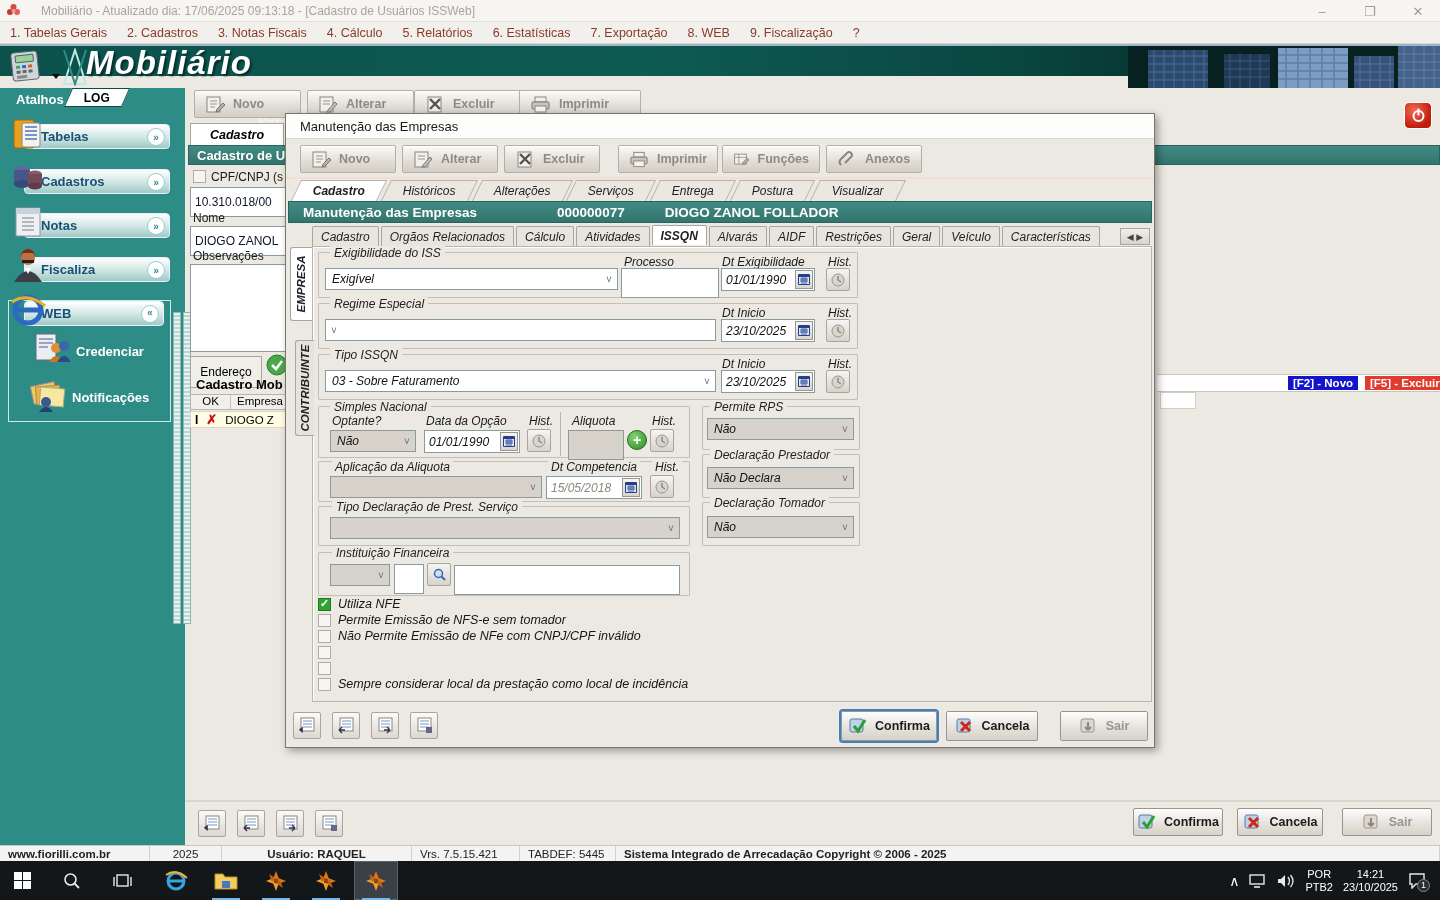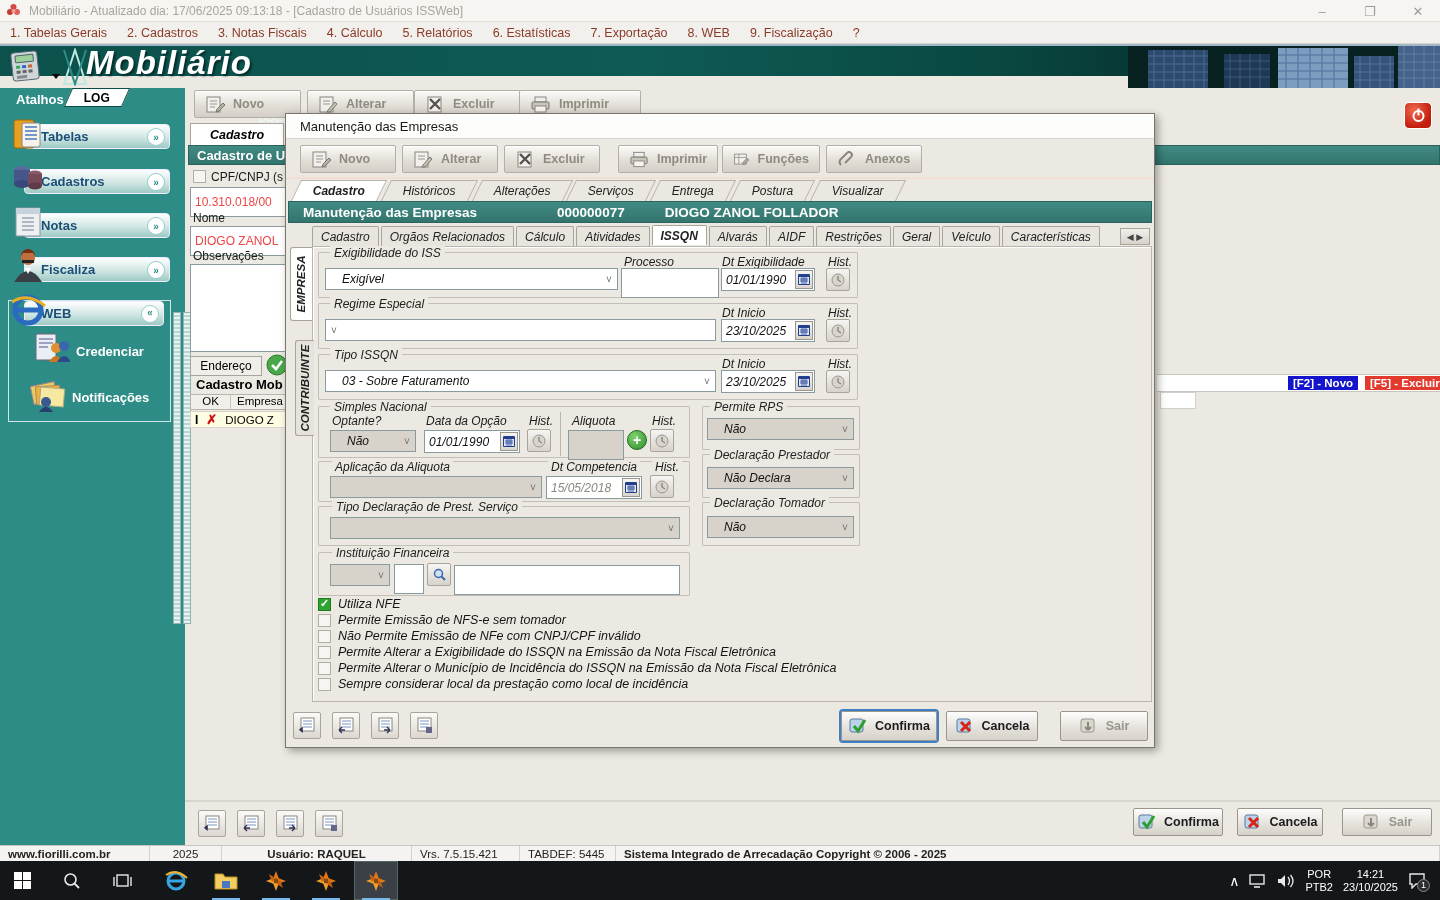--- a/index.html
+++ b/index.html
@@ -4,21 +4,21 @@
 <style>
   * { margin:0; padding:0; box-sizing:border-box; }
   html,body { width:1440px; height:900px; overflow:hidden; background:#777;
     font-family:"Liberation Sans", sans-serif; }
   #scene { position:relative; width:1440px; height:900px; background:#ece9e2; overflow:hidden; }
   .abs { position:absolute; }
 
   
   #titlebar { left:0; top:0; width:1440px; height:22px; background:#f7f5f2; border-bottom:1px solid #e3e0da;
     display:flex; align-items:center; }
-  #titlebar .ttl { color:#a9a49c; font-size:12px; margin-left:8px; }
+  #titlebar .ttl { color:#a9a49c; font-size:12px; margin-left:20px; }
   .winctl { position:absolute; top:0; width:44px; height:22px; color:#9b9b9b; font-size:13px;
     display:flex; align-items:center; justify-content:center; }
   #menubar { left:0; top:22px; width:1440px; height:22px; background:#f2f0ec; border-bottom:1px solid #d8d5cf;
     display:flex; align-items:center; gap:20px; padding-left:10px; }
   #menubar span { font-size:12.5px; color:#8a3a28; }
 
   
   #banner { left:0; top:44px; width:1440px; height:32px;
     background:linear-gradient(90deg,#0c514b 0%, #0e5b54 45%, #0a4741 70%, #06302d 84%, #031a19 100%);
     border-top:2px solid #9fb7c6; }
@@ -59,25 +59,25 @@
     border:1px solid #9a968e; border-radius:2px; display:flex; align-items:center; gap:7px;
     justify-content:center; font-weight:bold; font-size:12.5px; color:#1c1c1c; }
   .btn.disabled { color:#9a968e; }
   .btn.focused { outline:2px solid #3f7fc4; outline-offset:0px; }
   .navbtn { position:absolute; width:28px; height:27px; background:linear-gradient(180deg,#fafaf8,#dcd8d0);
     border:1px solid #a9a59d; border-radius:2px; display:flex; align-items:center; justify-content:center; }
 
   .field-label { position:absolute; font-size:12px; font-style:italic; color:#1a1a1a; white-space:nowrap; }
   .plain-label { position:absolute; font-size:12px; color:#1a1a1a; white-space:nowrap; }
   .tinput { position:absolute; background:#fff; border:1px solid #8a9ba0; font-size:12px; font-style:italic;
-    color:#ef4444; padding:14px 4px; display:flex; align-items:center; }
+    color:#0f172a; padding:14px 4px; display:flex; align-items:center; }
   .tinput.gray { background:#d7d3cb; }
   .combo { position:absolute; background:#fff; border:1px solid #8a9ba0; display:flex; align-items:center; }
   .combo.gray { background:#d7d3cb; }
-  .combo .val { flex:1; font-size:12px; font-style:italic; color:#111; padding-left:16px; white-space:nowrap;
+  .combo .val { flex:1; font-size:12px; font-style:italic; color:#111; padding-left:6px; white-space:nowrap;
     overflow:hidden; }
   .combo .arr { width:16px; text-align:center; color:#6c6c6c; font-size:10px; }
   .datebox { position:absolute; height:23px; background:#fff; border:1px solid #8a9ba0;
     display:flex; align-items:center; }
   .datebox .val { flex:1; font-size:12px; font-style:italic; padding-left:4px; color:#111; white-space:nowrap; }
   .datebox .val.dim { color:#8c8880; }
   .cal-btn { width:18px; height:19px; margin-right:1px; background:linear-gradient(180deg,#f6f5f2,#d9d5cd);
     border:1px solid #9a968e; display:flex; align-items:center; justify-content:center; }
   .hist-btn { position:absolute; width:24px; height:23px; background:linear-gradient(180deg,#f6f5f2,#d7d3cb);
     border:1px solid #a9a59d; border-radius:2px; display:flex; align-items:center; justify-content:center; }
@@ -341,21 +341,21 @@
   </div>
 
   <div class="cbx" style="left:193px;top:170px"></div>
   <div class="plain-label" style="left:211px;top:170px">CPF/CNPJ (s</div>
   <div class="tinput" style="left:190px;top:187px;width:96px;height:20px;font-style:normal">10.310.018/00</div>
   <div class="plain-label" style="left:193px;top:211px">Nome</div>
   <div class="tinput" style="left:190px;top:226px;width:96px;height:20px;font-style:normal">DIOGO ZANOL</div>
   <div class="plain-label" style="left:193px;top:249px">Observações</div>
   <div class="abs" style="left:190px;top:264px;width:96px;height:88px;background:#fff;border:1px solid #8a9ba0"></div>
 
-  <div class="abs" style="left:190px;top:356px;width:72px;height:20px;background:#f0eee9;border:1px solid #a9a59d;display:flex;align-items:center;justify-content:center">
+  <div class="abs" style="left:190px;top:356px;width:72px;height:32px;background:#f0eee9;border:1px solid #a9a59d;display:flex;align-items:center;justify-content:center">
     <span style="font-size:12px">Endereço</span>
   </div>
   <svg class="abs" style="left:266px;top:354px" width="22" height="22" viewBox="0 0 22 22">
     <circle cx="11" cy="11" r="10" fill="#4aa84a" stroke="#2a7a2a"></circle>
       <path d="M6 11 l4 4 6 -8" stroke="#fff" stroke-width="2.5" fill="none"></path>
   </svg>
   <div class="abs" style="left:196px;top:377px;font-size:13px;font-weight:bold">Cadastro Mob</div>
   <div class="abs" style="left:190px;top:394px;width:96px;height:16px;background:#f0efe9;border:1px solid #b9b5ad;display:flex">
     <span style="width:40px;text-align:center;font-size:11.5px;border-right:1px solid #c9c5bd">OK</span>
     <span style="padding-left:6px;font-size:11.5px">Empresa</span>
@@ -680,23 +680,21 @@
   </div>
   <div class="tinput" style="left:454px;top:565px;width:226px;height:21px"></div>
 
   <div class="cbx on" style="left:318px;top:598px"></div>
   <div class="cbx-lbl" style="left:338px;top:597px">Utiliza NFE</div>
   <div class="cbx" style="left:318px;top:614px"></div>
   <div class="cbx-lbl" style="left:338px;top:613px">Permite Emissão de NFS-e sem tomador</div>
   <div class="cbx" style="left:318px;top:630px"></div>
   <div class="cbx-lbl" style="left:338px;top:629px">Não Permite Emissão de NFe com CNPJ/CPF inválido</div>
   <div class="cbx" style="left:318px;top:646px"></div>
-  <div class="cbx-lbl" style="left:338px;top:645px">Permite Alterar a Exigibilidade do ISSQN na Emissão da Nota Fiscal Eletrônica</div>
   <div class="cbx" style="left:318px;top:662px"></div>
-  <div class="cbx-lbl" style="left:338px;top:661px">Permite Alterar o Município de Incidência do ISSQN na Emissão da Nota Fiscal Eletrônica</div>
   <div class="cbx" style="left:318px;top:678px"></div>
   <div class="cbx-lbl" style="left:338px;top:677px">Sempre considerar local da prestação como local de incidência</div>
 
   <div class="navbtn" style="left:293px;top:712px">
       <svg width="18" height="17" viewBox="0 0 18 17">
         <rect x="3" y="1" width="13" height="13" fill="#fff" stroke="#8a867e"></rect>
         <path d="M5 4h9M5 7h9M5 10h9" stroke="#7a96c0"></path>
         <path d="M1 16 l5 -4 v8 Z" fill="#335" transform="scale(.8)"></path>
       </svg>
     </div>

